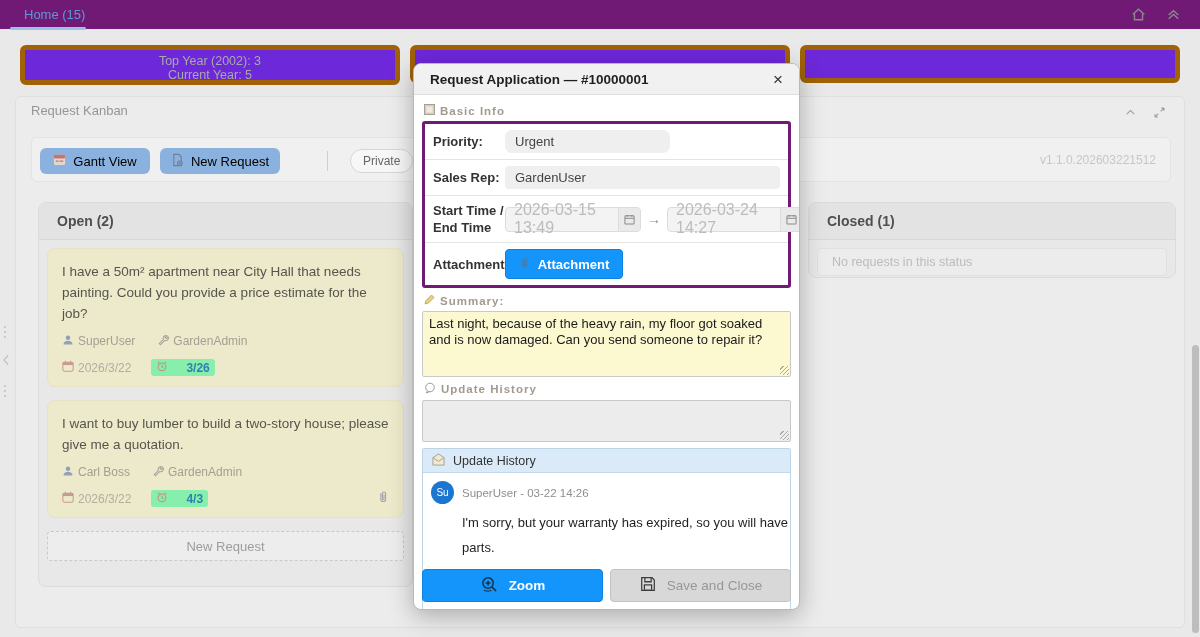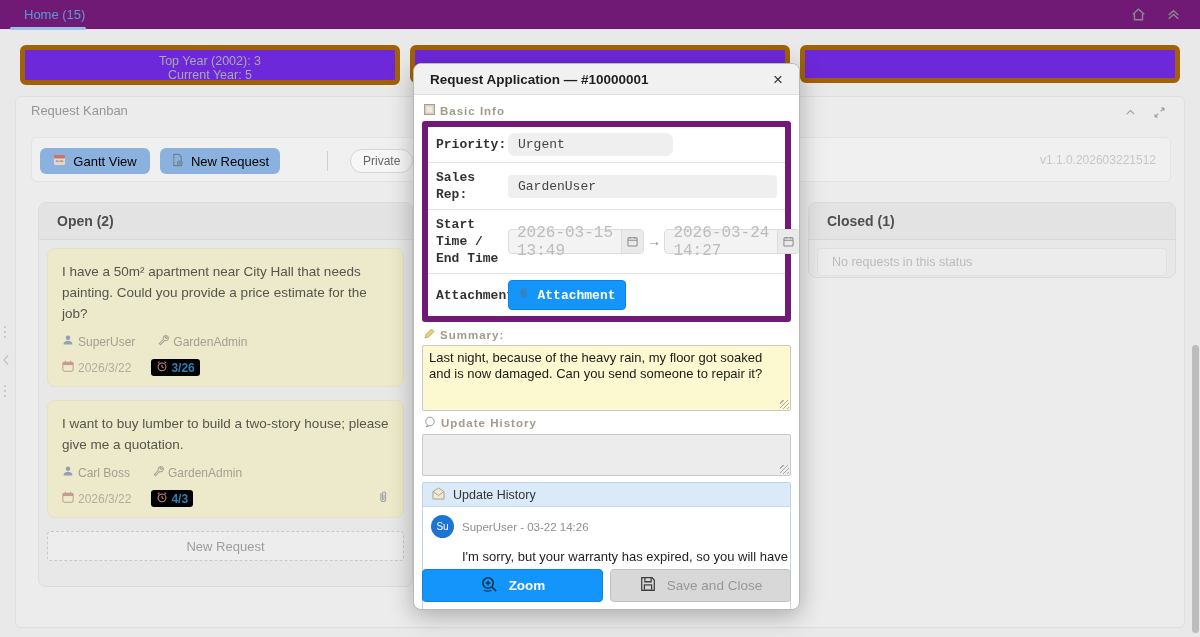--- a/index.html
+++ b/index.html
@@ -39,41 +39,41 @@
 
   
   .col { position:absolute; background:#e8e8e8; border:1px solid #dcdcdc; border-radius:8px; }
   .col-open { left:22px; top:105px; width:375px; height:385px; }
   .col-closed { left:792px; top:105px; width:368px; height:76px; }
   .col-header { height:37px; border-bottom:1px solid #d8d8d8; background:#e3e3e3; border-radius:8px 8px 0 0; display:flex; align-items:center; padding-left:18px; font-size:14px; font-weight:bold; color:#4f4f4f; }
   .col-body { padding:8px; }
   .card { background:#edeacb; border:1px solid #e6e2c4; border-radius:8px; padding:12px 14px 10px 14px; margin-bottom:13px; cursor:pointer; }
   .card-text { font-size:13.5px; color:#55554c; line-height:21px; margin-bottom:10px; }
   .card-meta { display:flex; align-items:center; gap:8px; font-size:12px; color:#a39f92; margin-top:10px; }
-  .card-meta .who { display:flex; align-items:center; gap:4px; margin-right:14px; }
+  .card-meta .who { display:flex; gap:4px; margin-right:14px; }
   .card-date { display:flex; align-items:center; gap:4px; color:#b3aca1; }
-  .counter-badge { display:flex; align-items:center; gap:3px; background:#000000; border-radius:3px; padding:1px 5px; margin-left:12px; }
+  .counter-badge { display:flex; align-items:center; gap:18px; background:#86efac; border-radius:3px; padding:1px 5px; margin-left:12px; }
   .counter-badge b { color:#2f7fb0; font-size:12px; }
   .meta-spacer { flex:1; }
   .dashed-newreq { margin:4px 0 0 0; width:100%; height:30px; background:#ededed; border:1px dashed #c9c9c9; border-radius:4px; color:#9d9d9d; font-size:13px; display:flex; align-items:center; justify-content:center; cursor:pointer; font-family:inherit; }
   .empty-box { margin:8px; height:28px; background:#ececec; border:1px solid #e0e0e0; border-radius:4px; display:flex; align-items:center; padding-left:14px; font-size:12.5px; color:#bcbcbc; }
 
   
   .edge-handle { position:absolute; left:2px; color:#c0c0c0; }
   .scrollbar-thumb { position:absolute; right:1px; top:345px; width:7px; height:288px; background:#bdbdbd; border-radius:4px; }
 
   
   .modal { position:absolute; left:413px; top:63px; width:387px; height:547px; background:#fff; border:1px solid #b9b9b9; border-radius:8px; box-shadow:0 6px 24px rgba(0,0,0,.28); overflow:hidden; }
   .modal-header { height:31px; background:#f1f1f1; border-bottom:1px solid #dedede; display:flex; align-items:center; padding:0 12px 0 16px; }
   .modal-title { font-size:13.5px; font-weight:bold; color:#1f1f1f; flex:1; }
   .modal-close { font-size:17px; color:#333; cursor:pointer; line-height:1; padding:2px 4px; }
   .modal-body { padding:6px 8px 0 8px; }
   .sec-label { display:flex; align-items:center; gap:5px; font-size:11.5px; font-weight:bold; letter-spacing:1px; color:#a39a8d; margin:3px 0 4px 2px; }
 
-  .fieldset { border:6px solid #701a75; border-radius:3px;font-family:Liberation Mono, monospace; }
+  .fieldset { border:3px solid #701a75; border-radius:3px; }
   .frow { display:flex; align-items:center; border-bottom:1px solid #e4e4e4; padding:6px 8px; min-height:26px; }
   .frow:last-child { border-bottom:none; }
   .flabel { width:72px; font-size:13px; font-weight:bold; color:#333; line-height:17px; flex:none; }
   .input-chip { background:#efefef; border-radius:4px; font-size:13px; color:#444; padding:4px 10px; }
   .chip-priority { width:165px;border-radius:7px; }
   .chip-sales { width:293px; }
   .date-wrap { display:flex; align-items:center; gap:6px; }
   .date-field { display:flex; align-items:center; background:#f3f3f3; border:1px solid #dcdcdc; border-radius:4px; height:25px; }
   .date-text { font-size:16px; color:#bcbcbc; padding:0 8px; width:112px; }
   .date-btn { width:22px; height:23px; background:#eaeaea; border-left:1px solid #dcdcdc; border-radius:0 4px 4px 0; display:flex; align-items:center; justify-content:center; cursor:pointer; }

